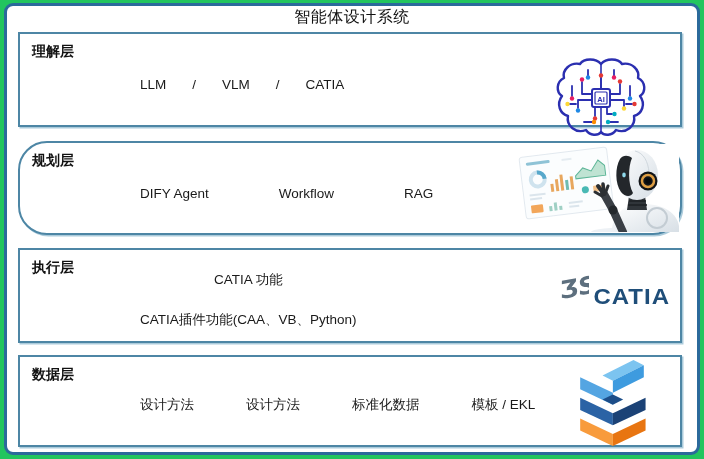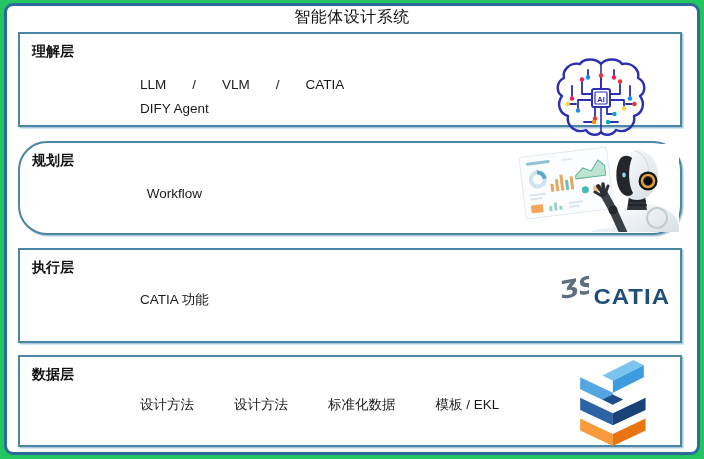--- a/index.html
+++ b/index.html
@@ -27,23 +27,23 @@
   .l4{top:355px;height:92px;}
   .layer-label{
     position:absolute;left:12px;top:9px;font-size:14px;font-weight:600;color:#111;font-family:Liberation Serif, serif;
   }
   .items{
     position:absolute;left:120px;top:55%;transform:translateY(-50%);
     display:flex;align-items:center;white-space:nowrap;
     font-size:13.5px;color:#1a1a1a;
   }
   .items-1{gap:26px;}
-  .items-2{gap:70px;flex-direction:column;}
+  .items-2{gap:70px;}
   .items-3{gap:22px;flex-direction:column;}
-  .items-4{gap:40px;}
+  .items-4{gap:52px;}
   .brain-wrap{position:absolute;top:22px;right:32px;width:94px;height:84px;}
   .robot-wrap{position:absolute;top:1px;right:1px;bottom:1px;width:172px;overflow:hidden;background:#fff;}
   .catia-wrap{position:absolute;right:10px;top:50%;transform:translateY(-50%);display:flex;align-items:center;gap:4px;}
   .catia-word{font-size:24px;font-weight:700;color:#1F4E79;letter-spacing:1px;transform:scaleY(.95);}
   .stack-wrap{position:absolute;right:26px;top:3px;width:84px;height:86px;}
   svg{display:block;}
 </style>
 </head>
 <body>
 
@@ -176,20 +176,21 @@
         <circle cx="141" cy="37" r="6" fill="none" stroke="#DD9E44" stroke-width="2.5"></circle>
         <circle cx="141" cy="37" r="2.8" fill="#06080a"></circle>
       </svg>
     </div>
   </section>
 
   <section class="layer l3">
     <div class="layer-label">执行层</div>
     <div class="items items-3">
       <span>CATIA 功能</span>
+      <span>CATIA插件功能(CAA、VB、Python)</span>
     </div>
     <div class="catia-wrap">
       <svg viewBox="0 0 36 42" width="36" height="42">
         <text x="7" y="22" font-size="24" font-style="italic" font-weight="bold" fill="#5d6f7e" font-family="DejaVu Sans, sans-serif" transform="rotate(-10 16 14)">ƷS</text>
       </svg>
       <span class="catia-word">CATIA</span>
     </div>
   </section>
 
   <section class="layer l4">

